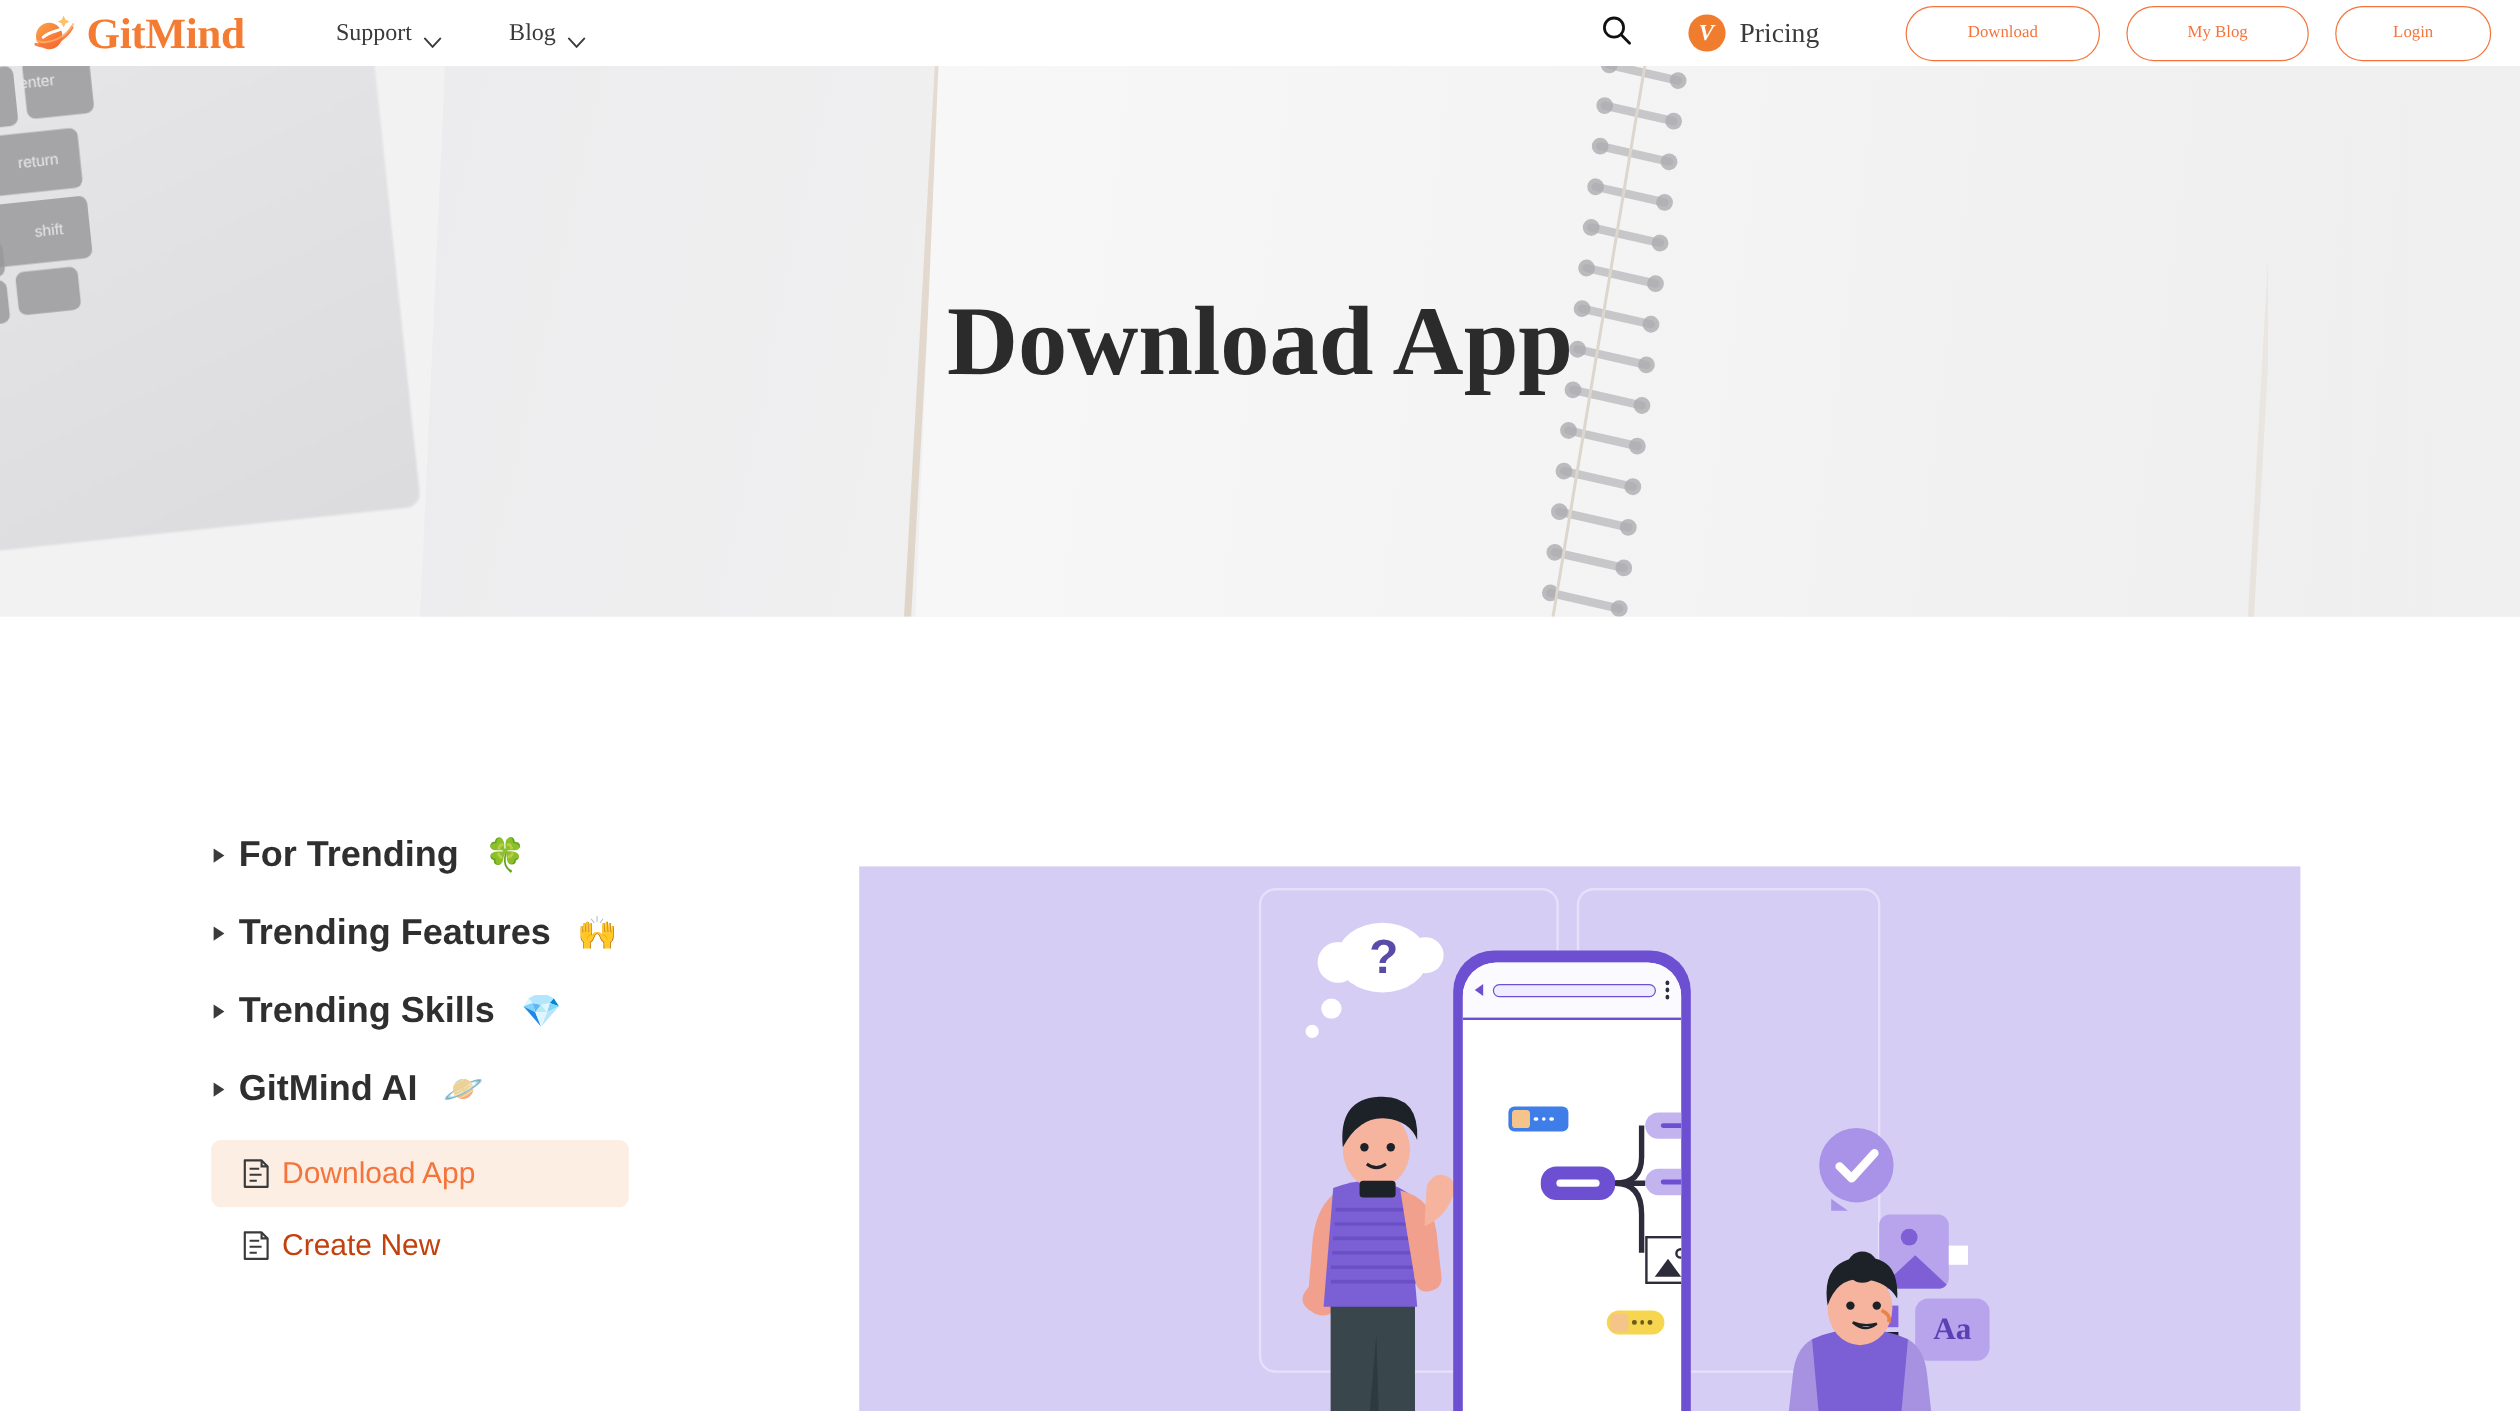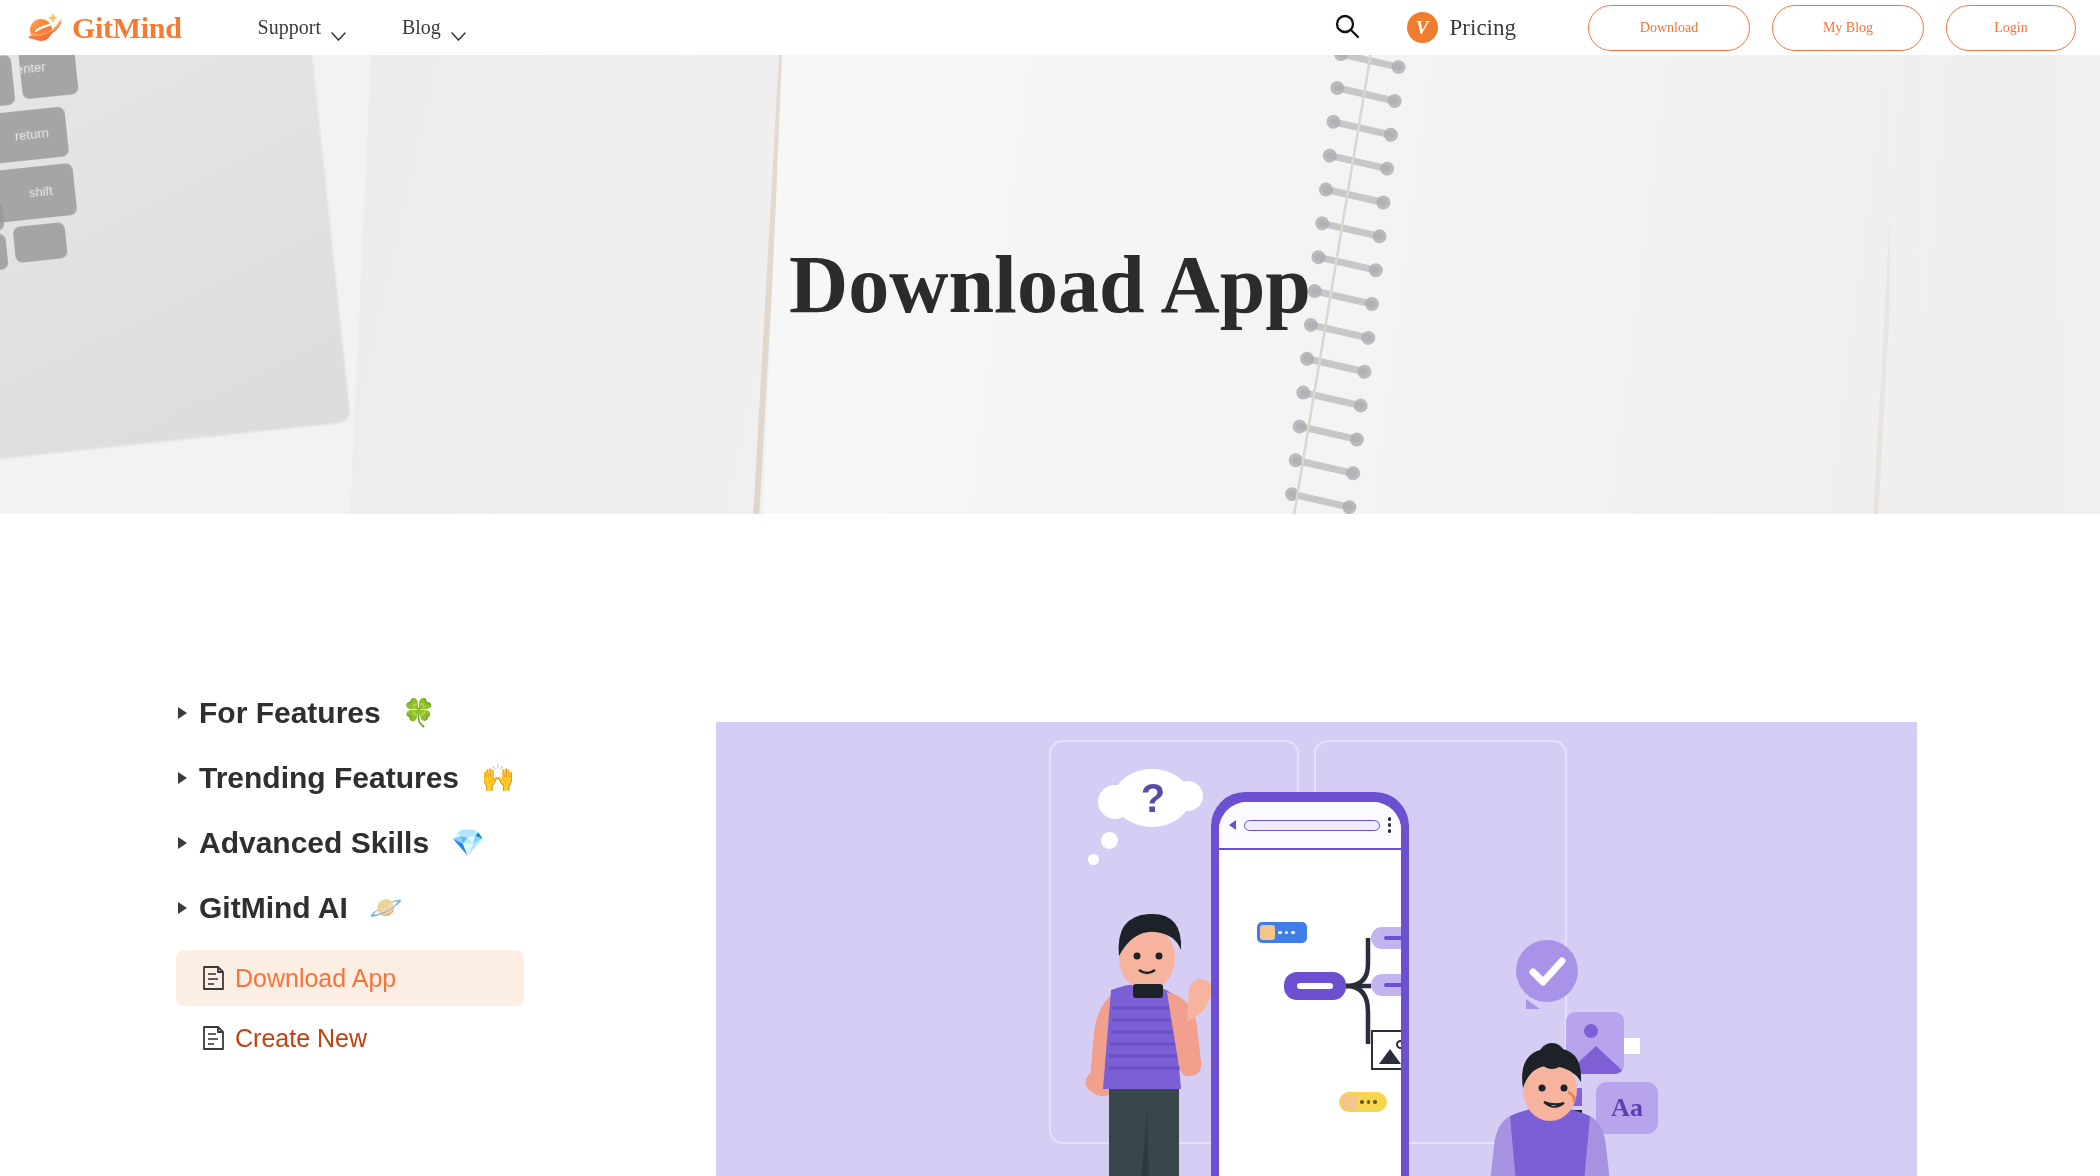--- a/index.html
+++ b/index.html
@@ -13,21 +13,21 @@
   
   .navbar{
     position:absolute; top:0; left:0; width:2100px; height:55px;
     background:#ffffff; display:flex; align-items:center;
     z-index:50;
   }
   .logo-wrap{ display:flex; align-items:center; margin-left:24px; gap:8px; }
   .logo-mark{ width:40px; height:36px; position:relative; flex:none; }
   .logo-text{
     font-family:"Liberation Serif", serif;
-    font-size:30px; font-weight:700; color:#F47B32; letter-spacing:-0.3px;
+    font-size:36px; font-weight:700; color:#F47B32; letter-spacing:-0.3px;
   }
   .nav-links{ display:flex; align-items:center; margin-left:76px; gap:56px; }
   .nav-link{
     display:flex; align-items:center; gap:10px; cursor:pointer;
     font-family:"Liberation Serif", serif;
     font-size:20px; color:#3a3a3a;
   }
   .chev{ width:15px; height:9px; flex:none; }
   .nav-right{ margin-left:auto; display:flex; align-items:center; margin-right:24px; gap:0; }
   .search-btn{ width:40px; height:40px; display:flex; align-items:center;
@@ -408,33 +408,33 @@
 
   <div class="hero-title">Download App</div>
 </div>
 
 <div class="content">
 
   <div class="sidebar">
 
     <div class="menu-row">
       <span class="tri right"></span>
-      <span class="menu-label">For Features</span>
+      <span class="menu-label">For Trending</span>
       <span class="menu-emoji">🍀</span>
     </div>
 
     <div class="menu-row">
       <span class="tri right"></span>
       <span class="menu-label">Trending Features</span>
       <span class="menu-emoji">🙌</span>
     </div>
 
     <div class="menu-row">
       <span class="tri right"></span>
-      <span class="menu-label">Advanced Skills</span>
+      <span class="menu-label">Trending Skills</span>
       <span class="menu-emoji">💎</span>
     </div>
 
     <div class="menu-row">
       <span class="tri right"></span>
       <span class="menu-label">GitMind AI</span>
       <span class="menu-emoji">🪐</span>
     </div>
 
 

